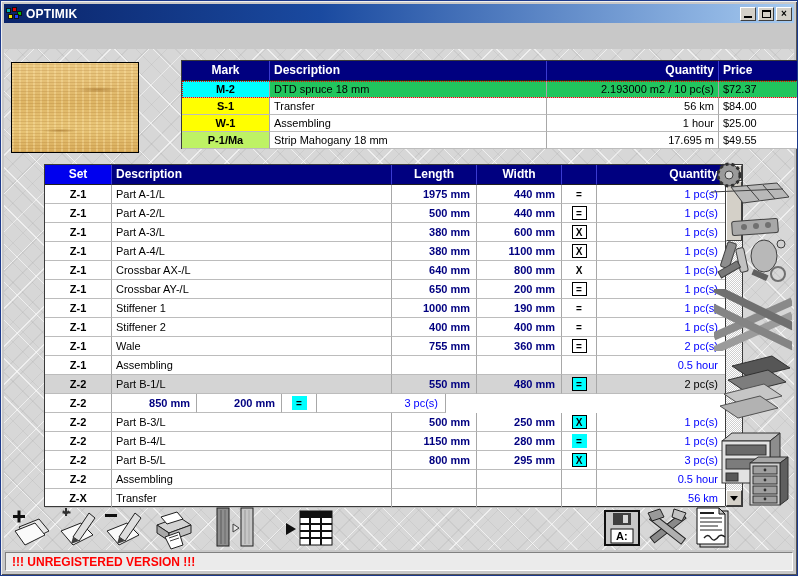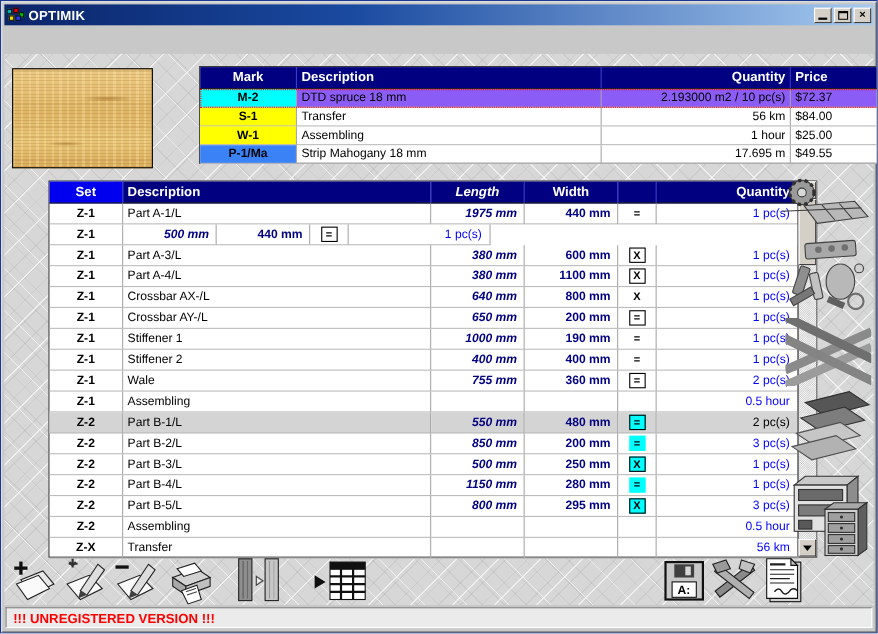--- a/index.html
+++ b/index.html
@@ -70,30 +70,30 @@
         text-align:center; border-right:1px solid #3b3bd0; border-bottom:1px solid #202020; }
   .thead .tc.left { text-align:left; }
   
   .mat { left:141px; top:11px; width:646px; height:89px; }
   .mat .trow { height:17px; line-height:16px; }
   .mat .trow.thead { height:20px; line-height:19px; }
   .mat .c-mark{width:88px; text-align:center; font-weight:bold;}
   .mat .c-desc{width:277px;}
   .mat .c-qty{width:172px; text-align:right;}
   .mat .c-price{width:90px; text-align:left;}
-  .mat .mrow.sel .tc { background:#8b5cf6; }
+  .mat .mrow.sel .tc { background:#22c55e; }
   .mat .mrow.sel { outline:1px dotted #ff0000; outline-offset:-1px; }
   
   .parts { left:4px; top:115px; width:699px; height:343px; }
   .parts .trow { height:19px; line-height:18px; }
   .parts .trow.thead { height:20px; line-height:19px; }
   .parts .c-set{width:67px; text-align:center; font-weight:bold;}
   .parts .thead .c-set{background:#0000ee;}
   .parts .c-desc{width:280px;}
-  .parts .c-len{width:85px;font-style:italic;}
+  .parts .c-len{width:85px;}
   .parts .c-wid{width:85px;}
   .parts .c-sym{width:35px; display:flex; align-items:center; justify-content:center; padding:0;}
   .parts .c-qty{width:129px; text-align:right; color:#0000ff; padding-right:7px;}
   .num { font-weight:bold; color:#000080; text-align:right; padding-right:6px; }
   .symbox { display:inline-block; width:15px; height:14px; font-size:10px; font-weight:bold;
             line-height:13px; text-align:center; color:#000; border:1px solid transparent; }
   .symbox.boxed { border-color:#000; }
   .prow.sel .tc { background:#d4d4d4; }
   .prow.sel .c-qty { color:#000; }
   
@@ -174,21 +174,21 @@
     <div class="tc c-qty">56 km</div>
     <div class="tc c-price">$84.00</div>
   </div>
           <div class="trow mrow">
     <div class="tc c-mark mark" style="background: rgb(255, 255, 0);">W-1</div>
     <div class="tc c-desc">Assembling</div>
     <div class="tc c-qty">1 hour</div>
     <div class="tc c-price">$25.00</div>
   </div>
           <div class="trow mrow">
-    <div class="tc c-mark mark" style="background: #3b82f6;">P-1/Ma</div>
+    <div class="tc c-mark mark" style="background: #bef264;">P-1/Ma</div>
     <div class="tc c-desc">Strip Mahogany 18 mm</div>
     <div class="tc c-qty">17.695 m</div>
     <div class="tc c-price">$49.55</div>
   </div>
         </div>
       <div class="vsb">
         <div class="sbtn">
             <i class="tri-up"></i>
           </div>
         <div class="sthumb"></div>
@@ -213,20 +213,21 @@
     <div class="tc c-desc">Part A-1/L</div>
     <div class="tc c-len num">1975 mm</div>
     <div class="tc c-wid num">440 mm</div>
     <div class="tc c-sym">
               <span class="symbox">=</span>
             </div>
     <div class="tc c-qty">1 pc(s)</div>
   </div>
           <div class="trow prow">
     <div class="tc c-set">Z-1</div>
+    <div class="tc c-desc">Part A-2/L</div>
     <div class="tc c-len num">500 mm</div>
     <div class="tc c-wid num">440 mm</div>
     <div class="tc c-sym">
               <span class="symbox boxed">=</span>
             </div>
     <div class="tc c-qty">1 pc(s)</div>
   </div>
           <div class="trow prow">
     <div class="tc c-set">Z-1</div>
     <div class="tc c-desc">Part A-3/L</div>
@@ -312,21 +313,20 @@
     <div class="tc c-desc">Part B-1/L</div>
     <div class="tc c-len num">550 mm</div>
     <div class="tc c-wid num">480 mm</div>
     <div class="tc c-sym">
               <span class="symbox boxed" style="background: rgb(0, 255, 255);">=</span>
             </div>
     <div class="tc c-qty">2 pc(s)</div>
   </div>
           <div class="trow prow">
     <div class="tc c-set">Z-2</div>
-    <div class="tc c-desc">Part B-2/L</div>
     <div class="tc c-len num">850 mm</div>
     <div class="tc c-wid num">200 mm</div>
     <div class="tc c-sym">
               <span class="symbox" style="background: rgb(0, 255, 255);">=</span>
             </div>
     <div class="tc c-qty">3 pc(s)</div>
   </div>
           <div class="trow prow">
     <div class="tc c-set">Z-2</div>
     <div class="tc c-desc">Part B-3/L</div>

